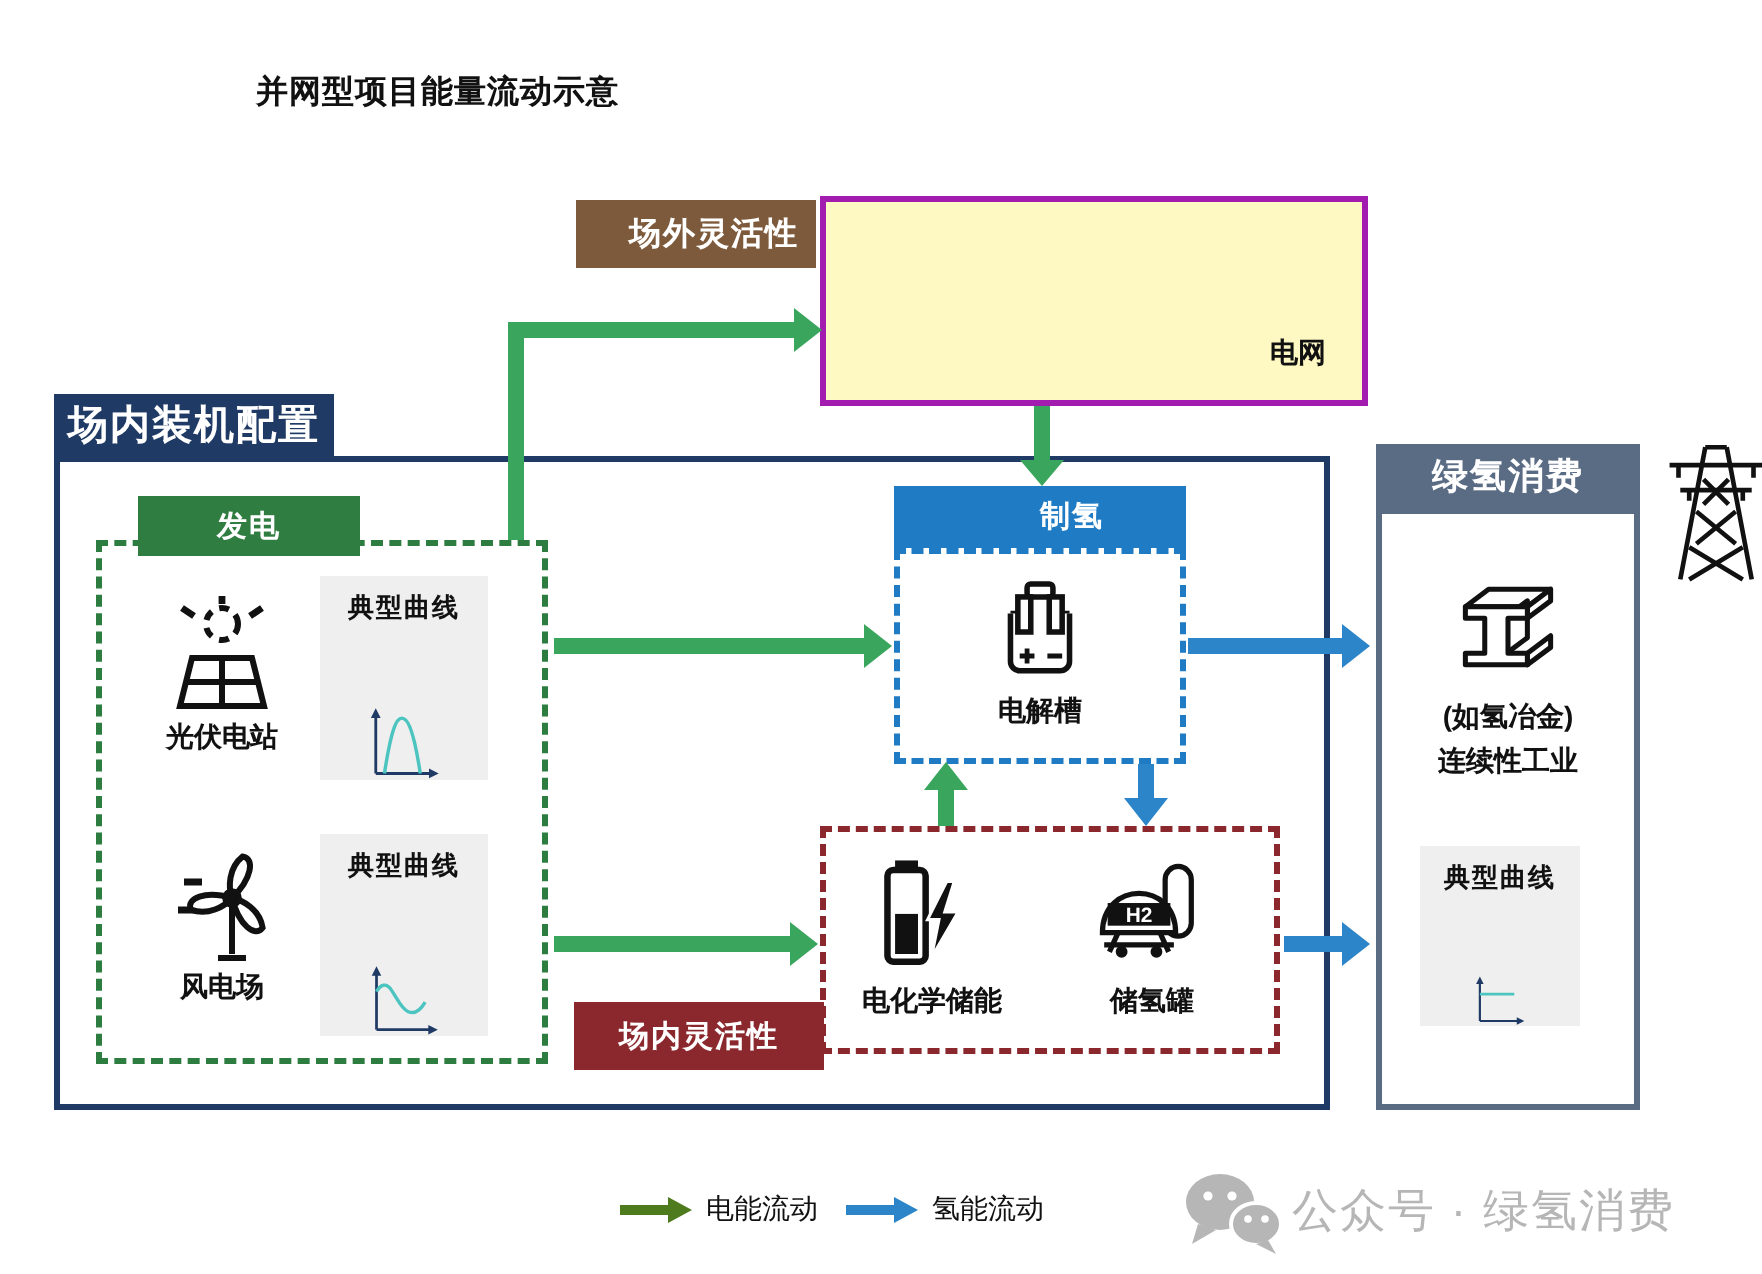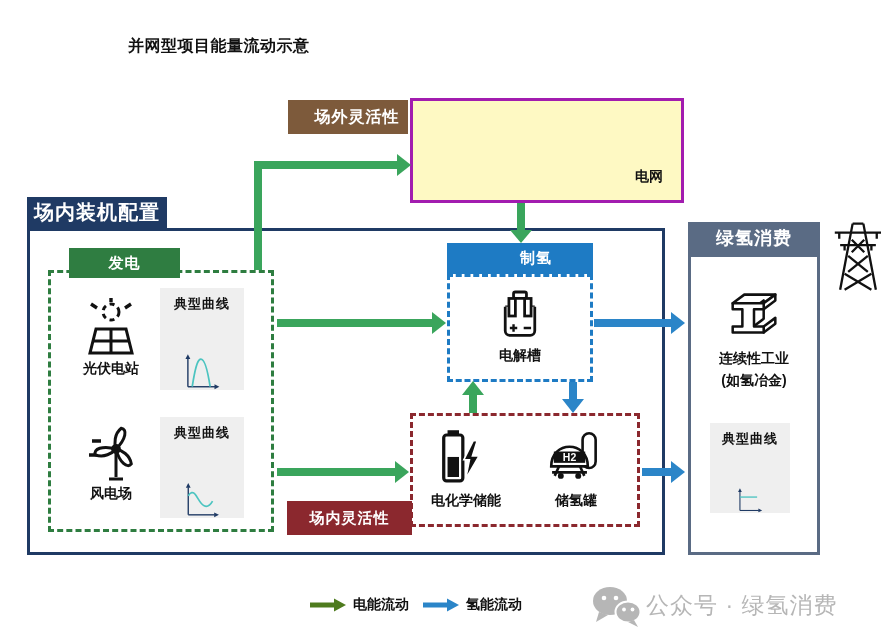--- a/index.html
+++ b/index.html
@@ -47,21 +47,21 @@
   .towers { left:420px; top:110px; width:185px; height:82px; display:flex; align-items:flex-end; gap:3px; z-index:3; }
   .grid-name { right:18px; bottom:14px; font-size:14px; font-weight:700; color:#111; z-index:3; }
 
   svg { display:block; }
   .icon { z-index:3; }
 
   
   #arrows { left:0; top:0; width:881px; height:637px; z-index:6; pointer-events:none; }
 
   
-  .legend-item-label { font-size:14px; font-weight:700; color:#111; z-index:3; }
+  .legend-item-label { font-size:14px; font-weight:400; color:#111; z-index:3; }
 
   
   .watermark-text { left:646px; top:590px; font-size:23px; color:#b6b6b6; letter-spacing:1px; z-index:3; }
   .wechat { left:590px; top:585px; z-index:3; }
 </style>
 </head>
 <body>
 
 <div id="stage">
 
@@ -169,22 +169,22 @@
   <div class="abs cons-box"></div>
 
   <svg class="abs icon" style="left:723px;top:285px" width="62" height="58" viewBox="0 0 64 58" fill="#fff" stroke="#111" stroke-width="2.6" stroke-linejoin="round">
     <path d="M10,18 L22,9 H54 L42,18 Z"></path>
     <path d="M42,18 L54,9 V15 L42,24 Z"></path>
     <path d="M30,24 L42,15 V34 L30,43 Z"></path>
     <path d="M42,42 L54,33 V39 L42,48 Z"></path>
     <path d="M10,18 H42 V24 H32 V42 H42 V48 H10 V42 H20 V24 H10 Z"></path>
   </svg>
   <div class="abs item-label two-line" style="left:688px;top:347px;width:132px">
+    <div>(如氢冶金)</div>
     <div>连续性工业</div>
-    <div>(如氢冶金)</div>
   </div>
 
   <div class="abs curve-card card-cons">
     <div class="curve-title">典型曲线</div>
     <svg width="66" height="62" viewBox="0 0 66 62" fill="none">
       <path d="M9,56 V11" stroke="#1f3a64" stroke-width="2.6"></path>
         <polygon points="9,3 4.5,12 13.5,12" fill="#1f3a64"></polygon>
       <path d="M9,56 H54" stroke="#1f3a64" stroke-width="2.6"></path>
         <polygon points="62,56 53,51.5 53,60.5" fill="#1f3a64"></polygon>
       <path d="M9,24 H50" stroke="#4cc4c0" stroke-width="3.2"></path>

